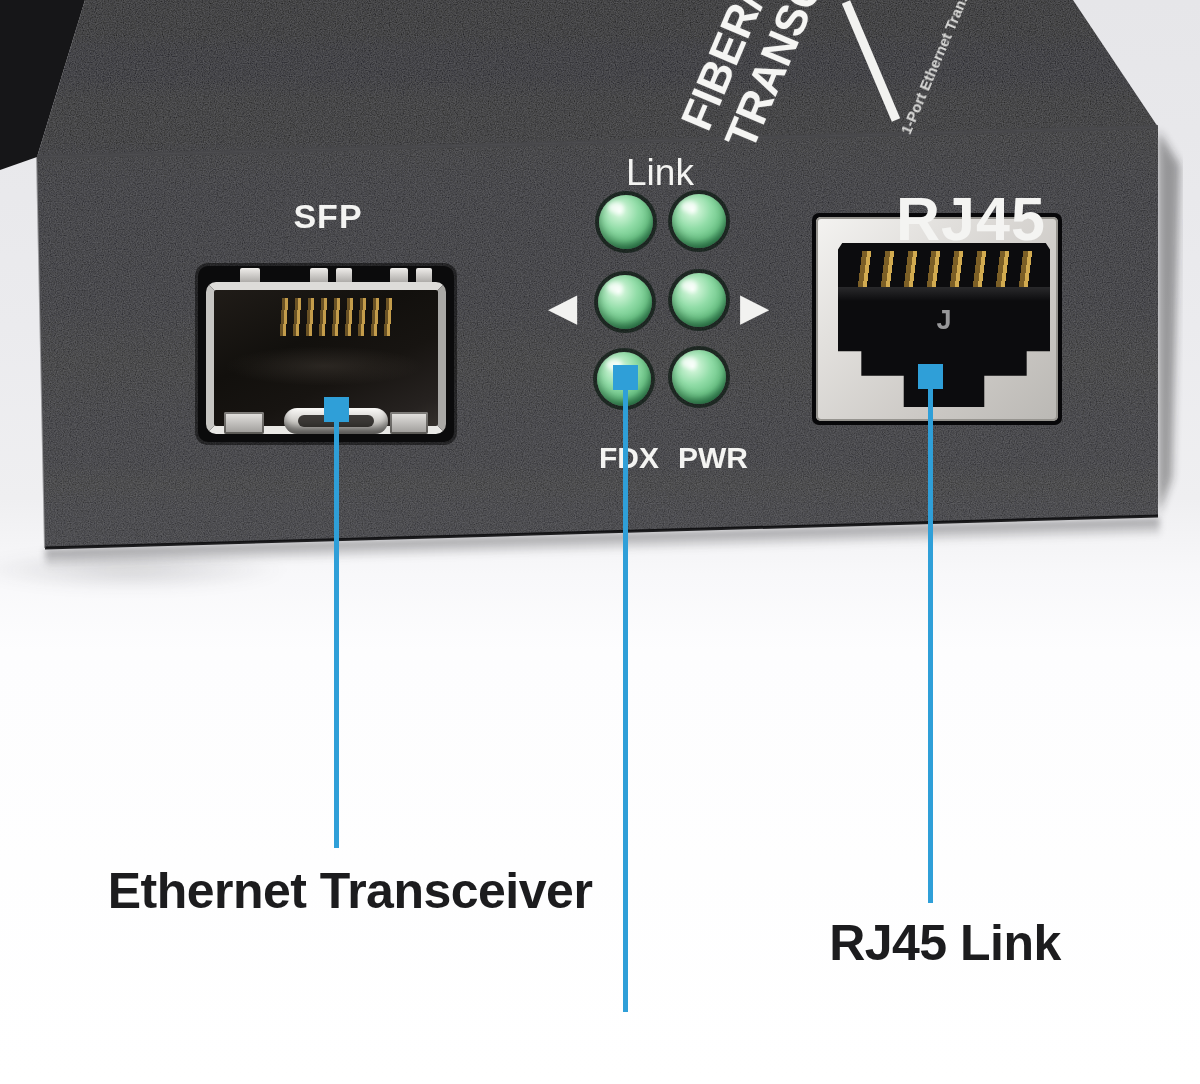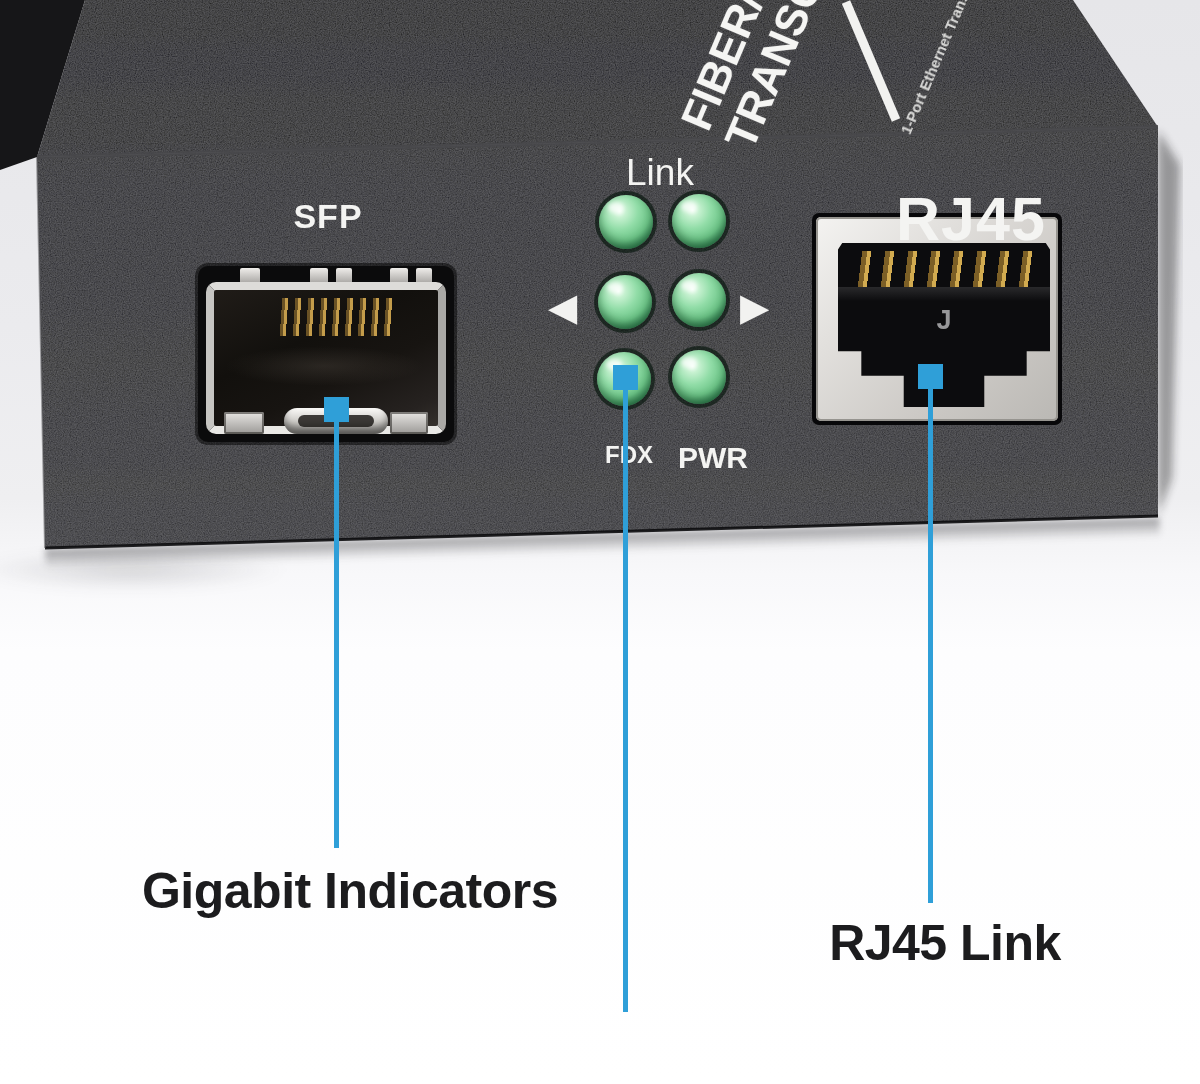--- a/index.html
+++ b/index.html
@@ -23,21 +23,21 @@
     text-shadow:0 0 2px rgba(255,255,255,.25);z-index:3;}
   .brand .line{display:block;}
   .brand-sub{position:absolute;left:897px;top:130px;transform:rotate(-67deg);transform-origin:0 0;
     color:#e9e9e7;font-weight:700;font-size:15px;white-space:nowrap;opacity:.9;filter:blur(.4px);z-index:3;}
 
   
   .port-label{position:absolute;color:#f4f4f2;font-weight:700;text-align:center;z-index:5;}
   .lbl-sfp{left:268px;top:197px;width:120px;font-size:34px;letter-spacing:1px;}
   .lbl-link{left:610px;top:152px;width:100px;font-size:37px;font-weight:400;}
   .lbl-rj45{left:896px;top:160px;width:145px;font-size:61px;letter-spacing:1px;margin-top:24px;}
-  .lbl-fdx{left:584px;top:441px;width:90px;font-size:24px;}
+  .lbl-fdx{left:584px;top:441px;width:90px;font-size:30px;}
   .lbl-pwr{left:668px;top:441px;width:90px;font-size:30px;}
 
   
   .led{position:absolute;width:54px;height:54px;border-radius:50%;z-index:4;
     background:radial-gradient(circle at 38% 30%,#f4fff6 0%,#c6f1d0 13%,#92dda8 36%,#6cc487 60%,#419762 78%,#1b5230 90%,#0d2d1a 100%);
     box-shadow:0 0 0 4px rgba(6,22,12,.65), inset 0 -5px 9px rgba(0,40,16,.45);}
   .led-hl{position:absolute;left:9px;top:7px;width:16px;height:11px;border-radius:50%;
     background:rgba(255,255,255,.75);filter:blur(2px);}
   .arrow{position:absolute;color:#f2f2f0;font-size:38px;line-height:1;z-index:4;font-family:"DejaVu Sans",sans-serif;}
 
@@ -185,16 +185,16 @@
     </div>
   </div>
 
   <div class="marker" style="left:324px;top:397px;"></div>
   <div class="cline" style="left:334px;top:420px;height:428px;"></div>
   <div class="marker" style="left:613px;top:365px;"></div>
   <div class="cline" style="left:623px;top:388px;height:624px;"></div>
   <div class="marker" style="left:918px;top:364px;"></div>
   <div class="cline" style="left:928px;top:387px;height:516px;"></div>
 
-  <div class="caption" style="left:100px;top:862px;width:500px;">Gigabit Indicators</div>
+  <div class="caption" style="left:100px;top:862px;width:500px;">Ethernet Transceiver</div>
   <div class="caption" style="left:795px;top:914px;width:300px;">RJ45 Link</div>
 
 </div>
 
 </body></html>

